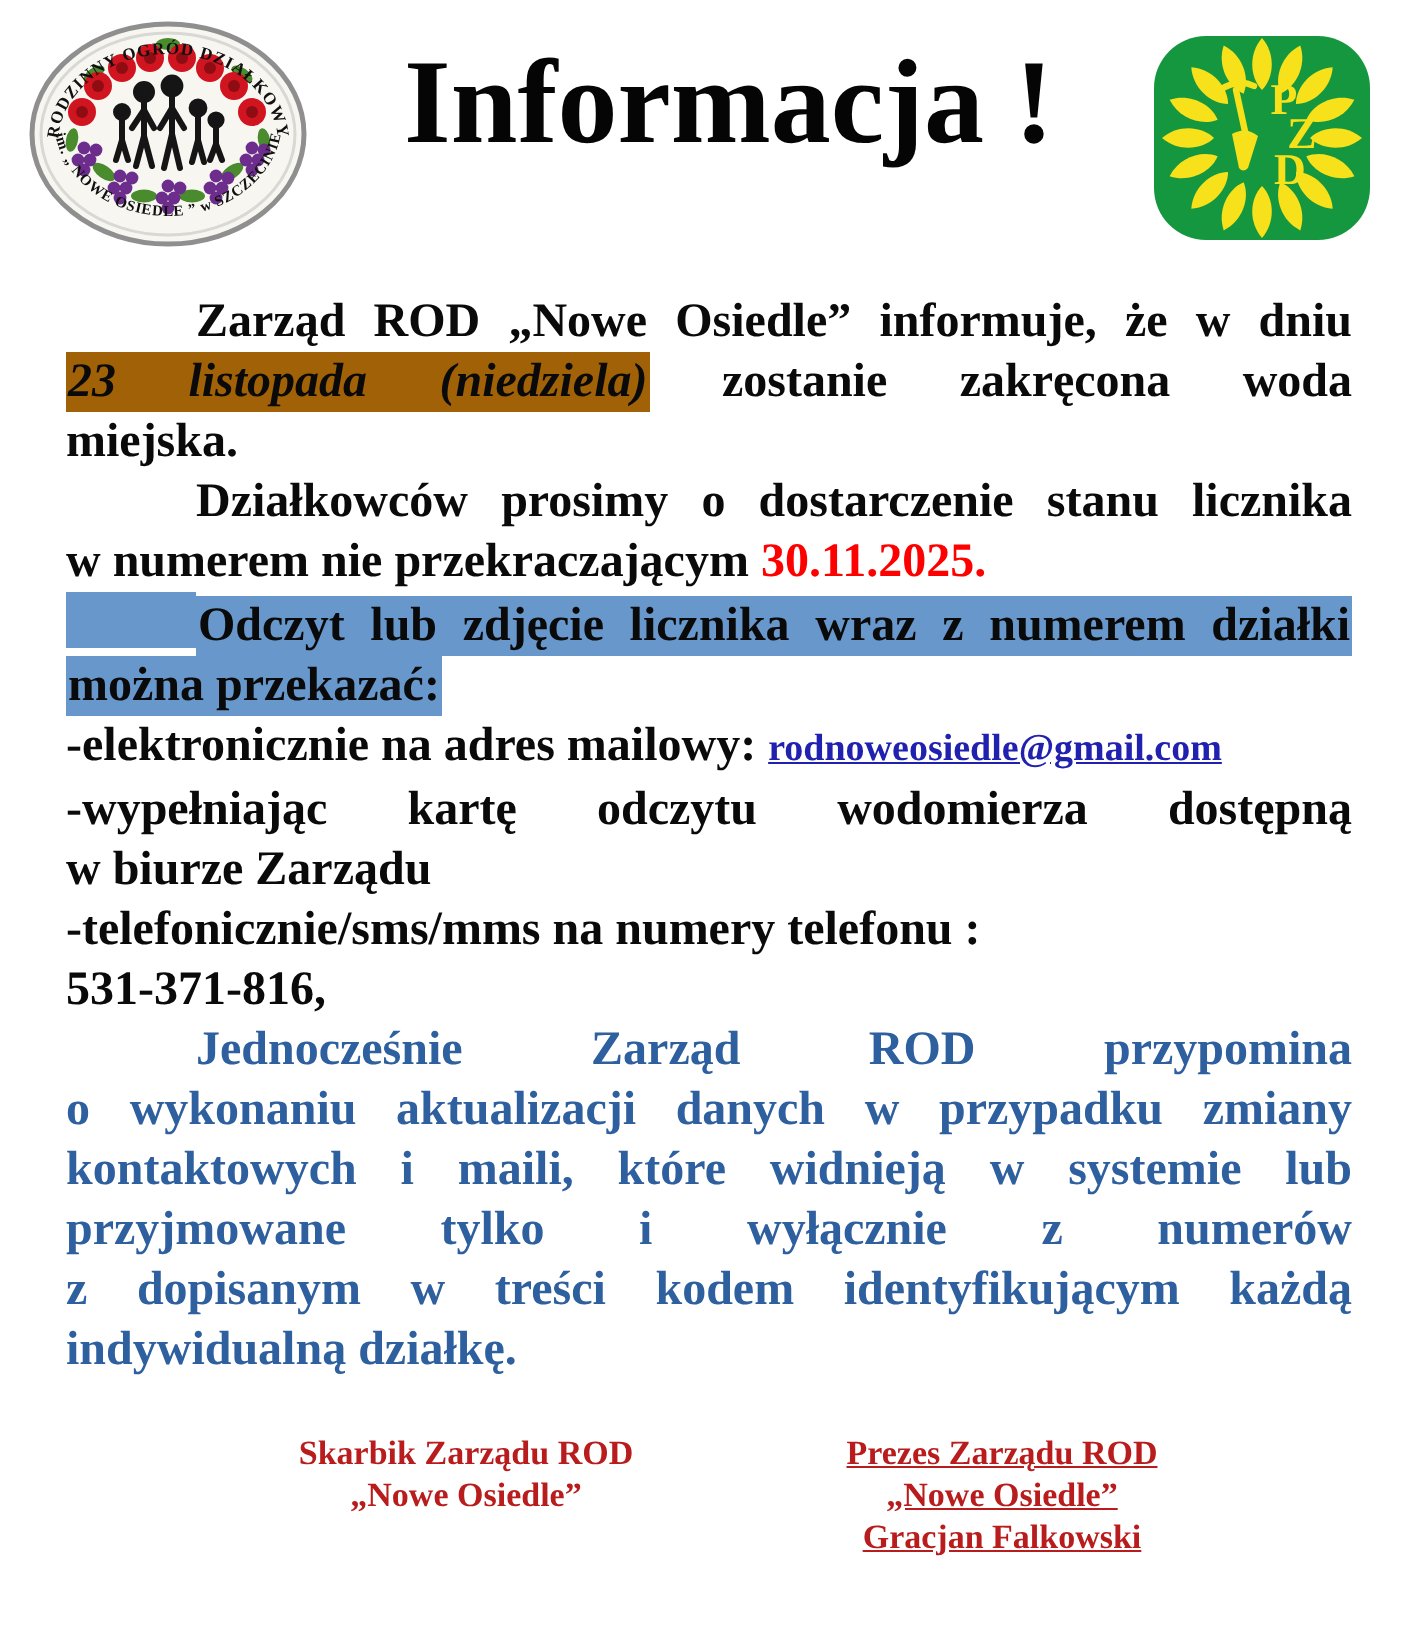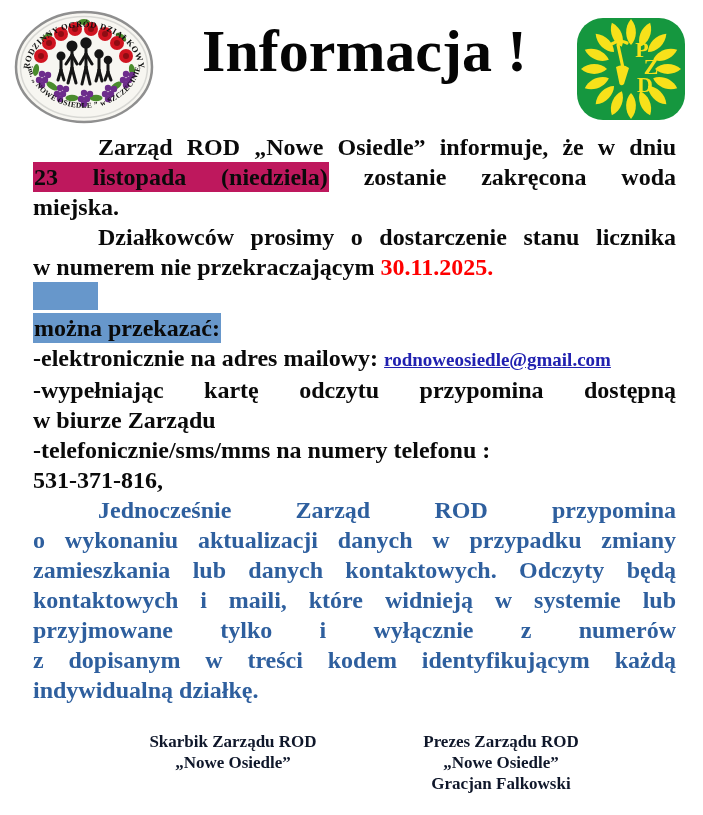--- a/index.html
+++ b/index.html
@@ -15,42 +15,42 @@
   .header{display:flex;align-items:flex-start;height:130px;padding-top:10px;box-sizing:border-box;}
   .logo-left{margin-left:14px;flex:0 0 auto;}
   .logo-right{margin-right:16px;margin-top:6px;flex:0 0 auto;}
   .title-wrap{flex:1 1 auto;text-align:center;}
   .title{
     font-size:60px;line-height:66px;font-weight:bold;color:#050505;
     letter-spacing:0px;margin-top:8px;white-space:nowrap;
   }
 
   
-  .doc{padding:0 27px 0 33px;margin-top:2px;}
+  .doc{padding:0 27px 0 33px;margin-top:16px;}
   .line{
     font-size:24px;line-height:30px;text-align:justify;
     white-space:normal;
   }
   .stretch{text-align-last:justify;}
   .spacer{display:inline-block;width:65px;height:1em;vertical-align:-0.18em;}
-  .hl1{background:#be185d;padding:2px 1px;}
+  .hl1{background:#a16207;padding:2px 1px;font-style:italic;}
   .hl2{background:#6797cb;padding:2px 1px;}
   .spacer.hl2{padding:2px 0;}
   .red{color:#ff0000;}
   .blue{color:#2e5f9e;}
   .email{
     color:#2121b0;text-decoration:underline;font-size:19px;font-weight:bold;
     cursor:pointer;
   }
 
   
   .footer{display:flex;margin-top:26px;padding-left:138px;}
-  .sig{font-size:17px;line-height:21px;text-align:center;font-weight:bold;color:#0f172a;}
+  .sig{font-size:17px;line-height:21px;text-align:center;font-weight:bold;color:#b91c1c;}
   .sig-left{width:190px;}
-  .sig-right{width:170px;margin-left:88px;}
+  .sig-right{width:170px;margin-left:88px;text-decoration:underline;}
 
   svg text{font-family:"Liberation Serif","DejaVu Serif",serif;}
 </style>
 </head>
 <body>
 
 <div class="page">
 
   <div class="header">
 
@@ -217,32 +217,31 @@
 
   <div class="doc">
 
     <div class="line stretch"><span class="spacer"></span><span>Zarząd ROD „Nowe Osiedle”  informuje, że w dniu</span></div>
     <div class="line stretch"><span class="hl1">23 listopada (niedziela)</span> <span>zostanie zakręcona woda</span></div>
     <div class="line"><span>miejska.</span></div>
 
     <div class="line stretch"><span class="spacer"></span><span>Działkowców prosimy o dostarczenie stanu licznika</span></div>
     <div class="line"><span>w numerem nie przekraczającym</span> <span class="red">30.11.2025.</span></div>
 
-    <div class="line stretch"><span class="spacer hl2"></span></div>
+    <div class="line stretch"><span class="spacer hl2"></span><span class="hl2">Odczyt lub zdjęcie licznika wraz z numerem działki</span></div>
     <div class="line"><span class="hl2">można przekazać:</span></div>
 
     <div class="line"><span>-elektronicznie na adres mailowy:</span> <a class="email">rodnoweosiedle@gmail.com</a></div>
-    <div class="line stretch"><span>-wypełniając kartę odczytu przypomina dostępną</span></div>
+    <div class="line stretch"><span>-wypełniając kartę odczytu wodomierza dostępną</span></div>
     <div class="line"><span>w biurze Zarządu</span></div>
     <div class="line"><span>-telefonicznie/sms/mms na numery telefonu :</span></div>
     <div class="line"><span>531-371-816,</span></div>
 
     <div class="line stretch blue"><span class="spacer"></span><span>Jednocześnie Zarząd ROD przypomina</span></div>
     <div class="line stretch blue"><span>o wykonaniu aktualizacji danych w przypadku zmiany</span></div>
-    <div class="line stretch blue"><span>zamieszkania lub danych kontaktowych. Odczyty będą</span></div>
     <div class="line stretch blue"><span>kontaktowych i maili, które widnieją w systemie lub</span></div>
     <div class="line stretch blue"><span>przyjmowane tylko i wyłącznie z numerów</span></div>
     <div class="line stretch blue"><span>z dopisanym w treści kodem identyfikującym każdą</span></div>
     <div class="line blue"><span>indywidualną działkę.</span></div>
   </div>
 
   <div class="footer">
     <div class="sig sig-left">
       <div>Skarbik Zarządu ROD</div>
       <div>„Nowe Osiedle”</div>

